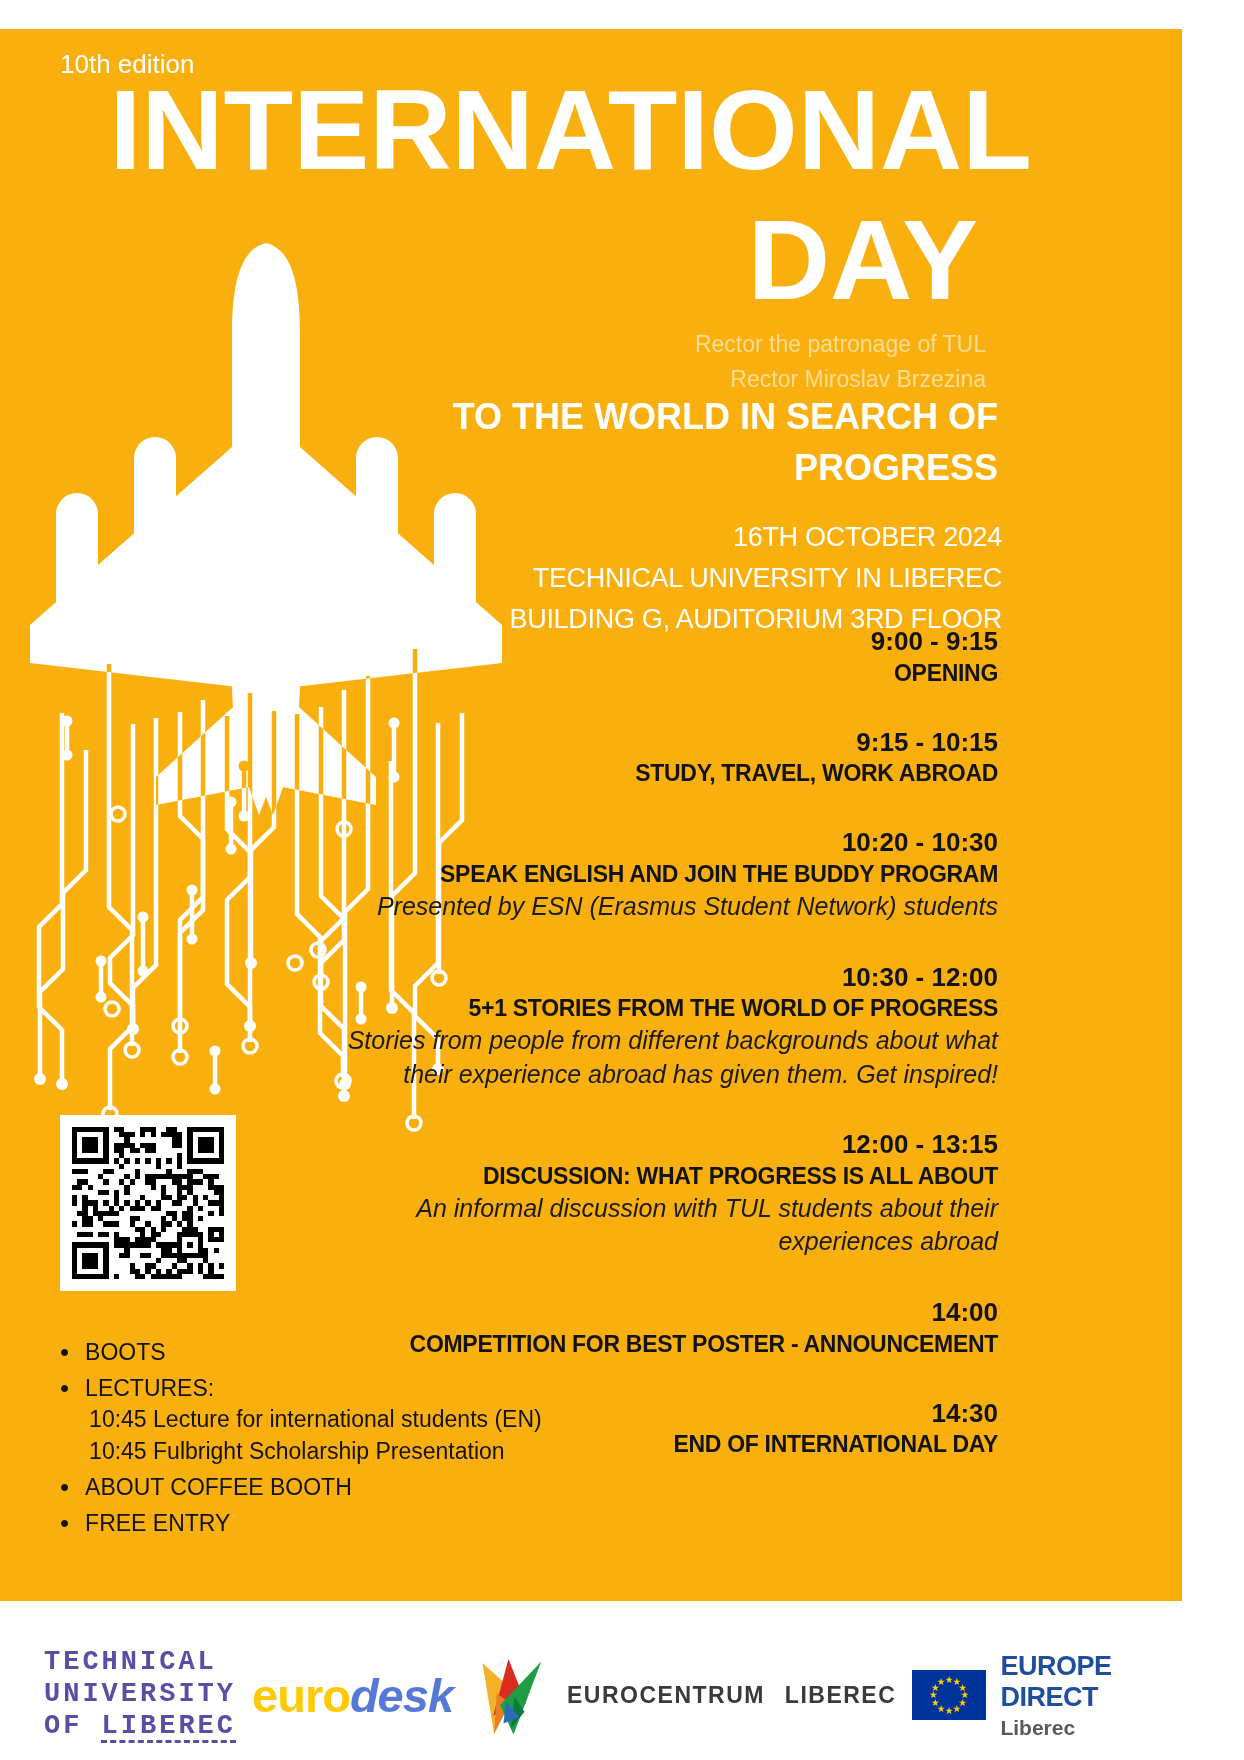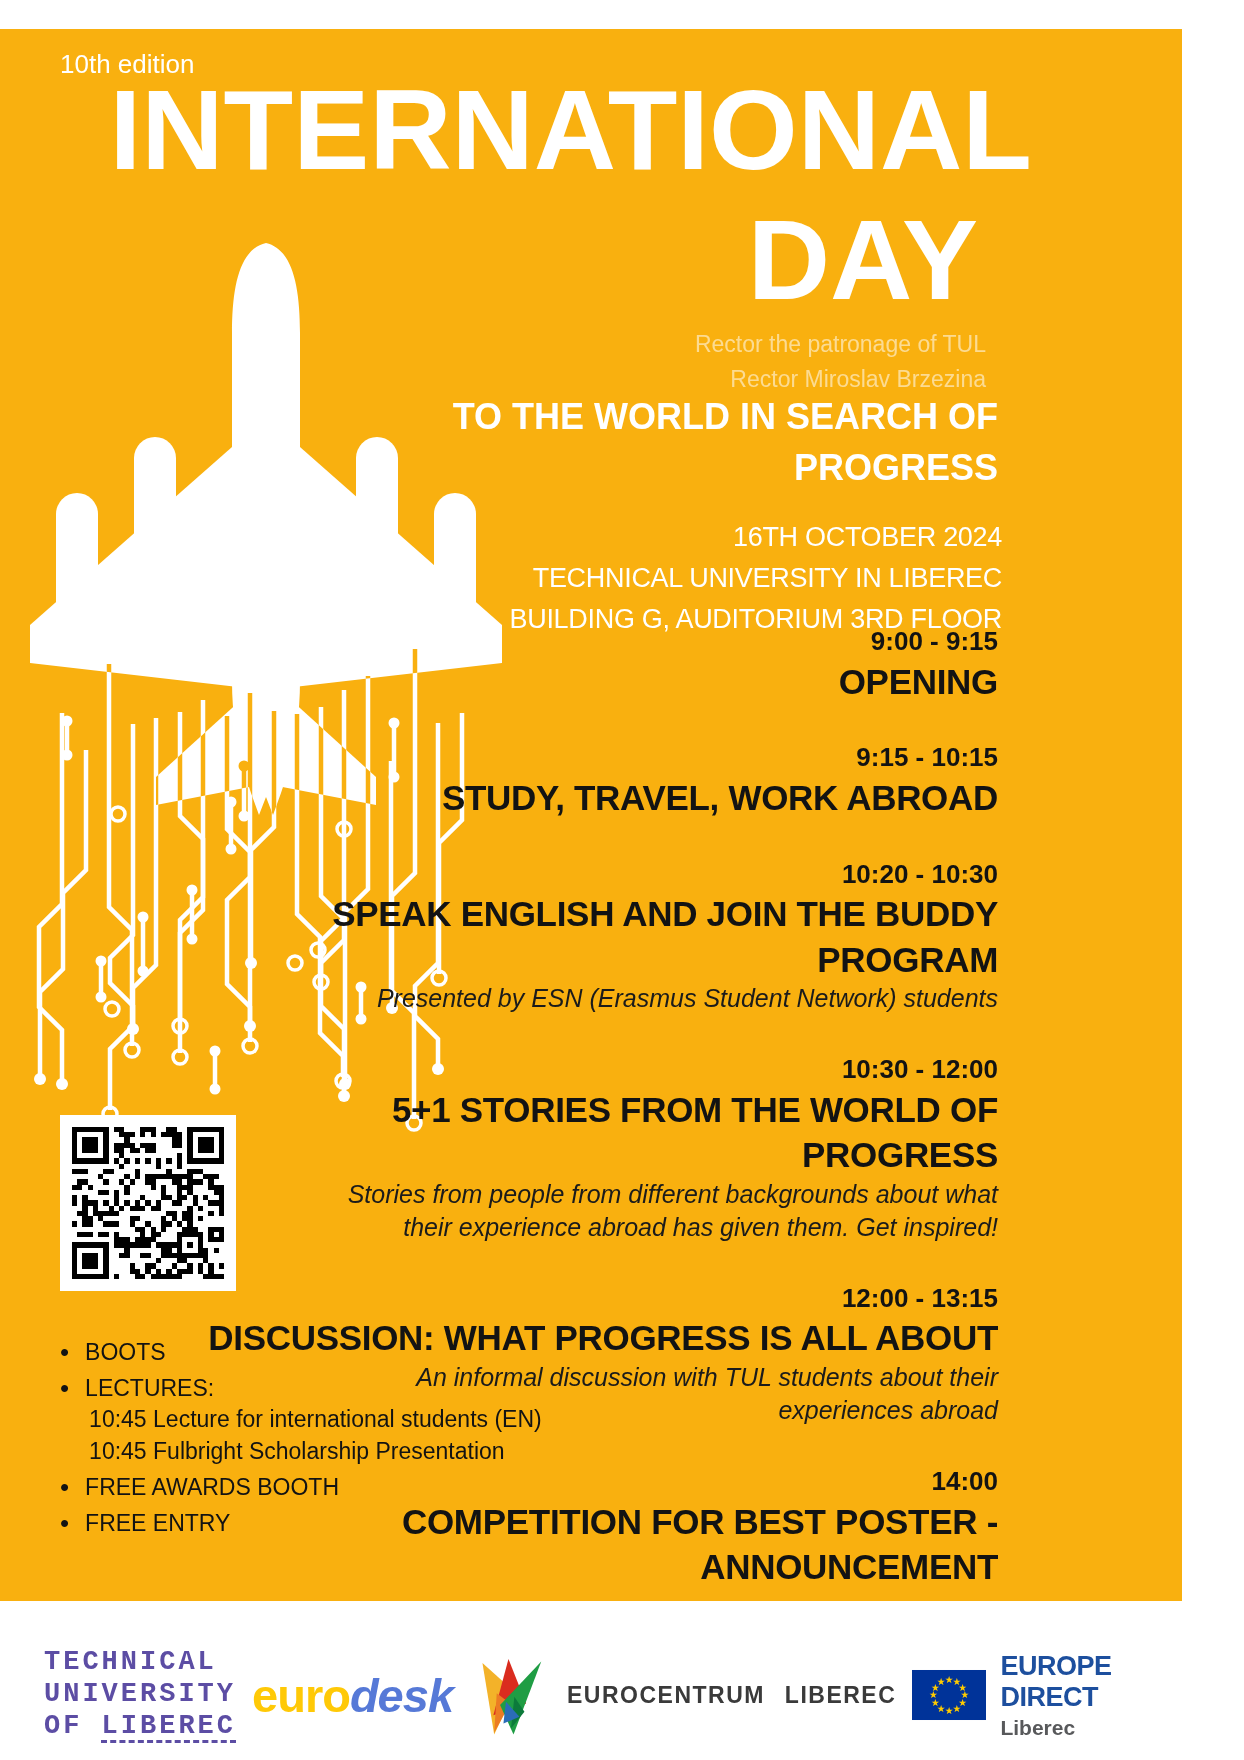--- a/index.html
+++ b/index.html
@@ -20,21 +20,21 @@
   .patronage{position:absolute;right:196px;top:298px;text-align:right;font-size:23px;line-height:1.5;
     color:rgba(255,255,255,0.55);}
   .subtitle{position:absolute;right:184px;top:362px;text-align:right;font-size:36px;font-weight:700;
     color:var(--white);line-height:1.42;}
   .event-info{position:absolute;right:180px;top:488px;text-align:right;font-size:27px;font-weight:400;
     color:var(--white);line-height:1.52;letter-spacing:-0.3px;}
 
   .schedule{position:absolute;right:184px;top:596px;width:790px;text-align:right;color:var(--text-dark);z-index:3;}
   .sch-item{margin-bottom:37px;}
   .sch-time{font-size:26px;font-weight:700;line-height:1.3;}
-  .sch-title{font-size:35px;font-weight:700;line-height:1.3;letter-spacing:-0.3px;}
+  .sch-title{font-size:23px;font-weight:700;line-height:1.3;letter-spacing:-0.3px;}
   .sch-desc{font-size:25px;font-style:italic;line-height:1.34;color:#1b1b1b;}
 
   .plane-art{position:absolute;left:26px;top:212px;width:480px;height:900px;z-index:1;}
 
   .qr{position:absolute;left:60px;top:1086px;background:#fff;padding:12px;z-index:4;line-height:0;}
   .qr svg{display:block;}
 
   .bullets{position:absolute;left:60px;top:1308px;width:500px;margin:0;padding:0;list-style:none;
     color:var(--text-dark);font-size:23px;line-height:1.38;z-index:4;}
   .bullet{display:flex;margin-bottom:4px;}
@@ -589,21 +589,21 @@
       <div class="b-label">LECTURES:</div>
       <div class="b-subs">
             <div>10:45 Lecture for international students (EN)</div>
             <div>10:45 Fulbright Scholarship Presentation</div>
           </div>
     </div>
   </li>
 
   <li class="bullet">
     <div class="b-body">
-      <div class="b-label">FREE AWARDS BOOTH</div>
+      <div class="b-label">ABOUT COFFEE BOOTH</div>
       <div class="b-subs"></div>
     </div>
   </li>
 
 
   <li class="bullet">
     <div class="b-body">
       <div class="b-label">FREE ENTRY</div>
       <div class="b-subs"></div>
     </div>

